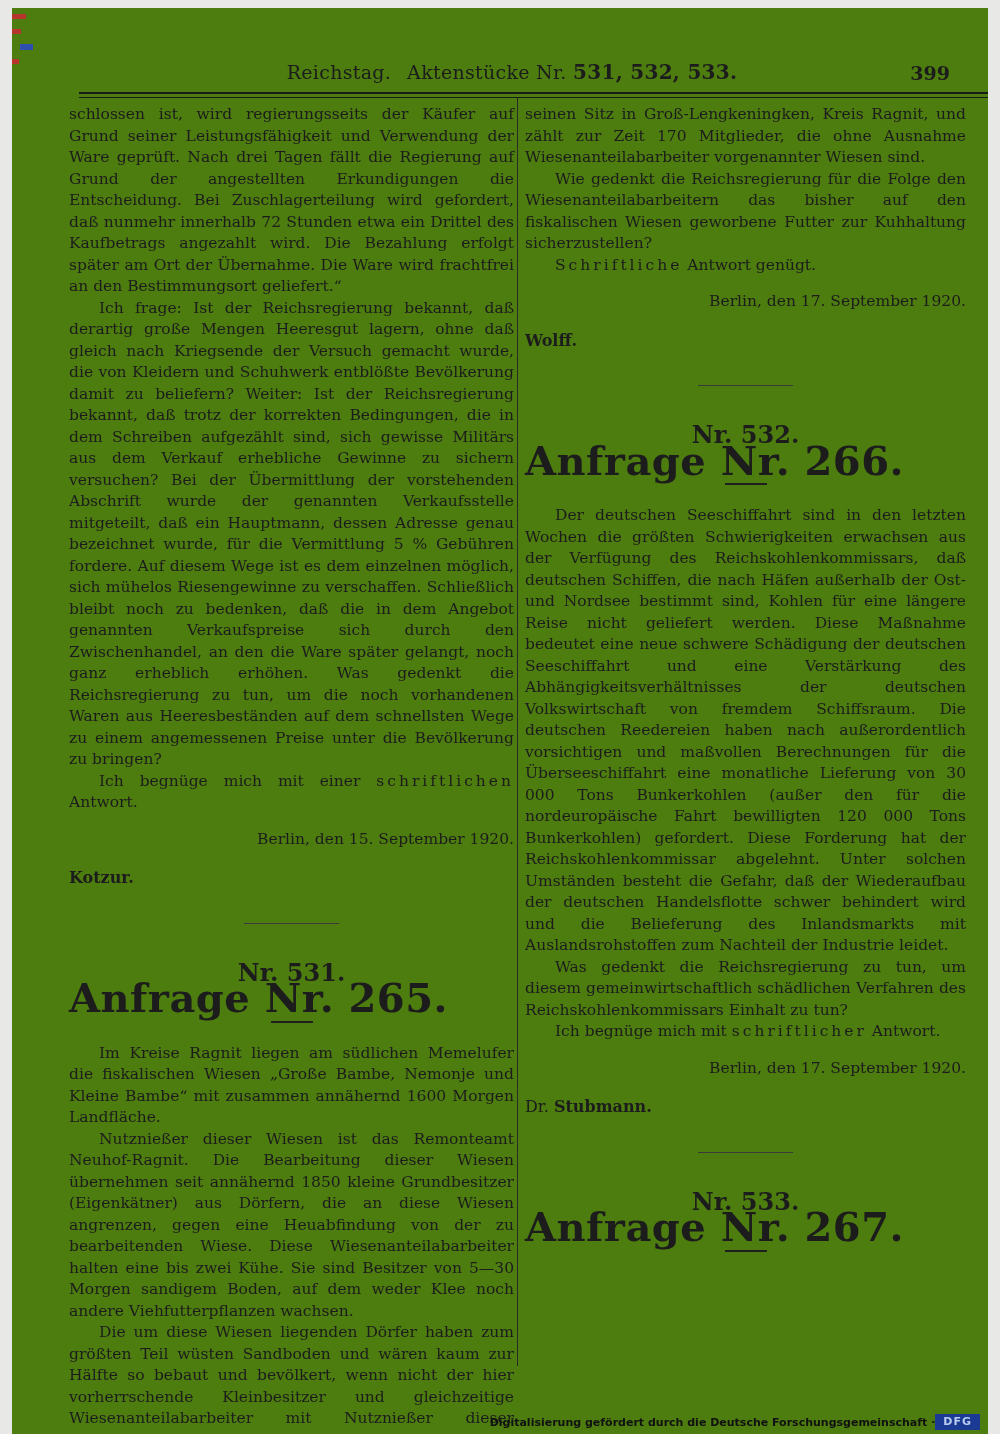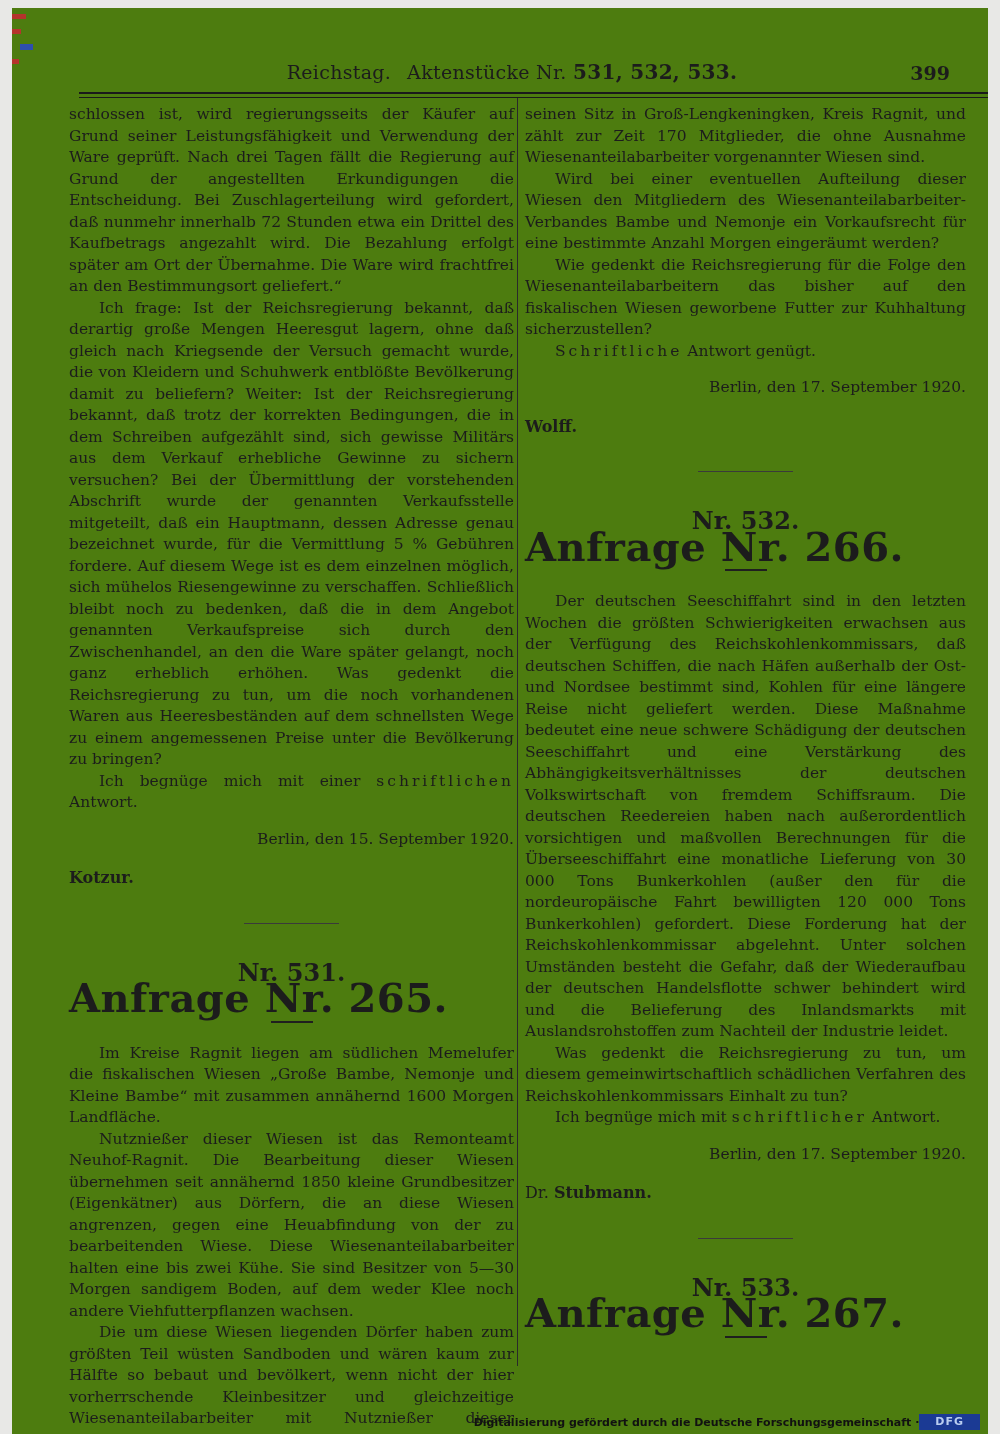--- a/index.html
+++ b/index.html
@@ -55,21 +55,21 @@
   .m4{left:0;top:51px;width:7px;height:5px;}
   
   .footer{
     position:absolute;right:8px;bottom:12px;
     display:flex;align-items:center;gap:0;
     font-family:"DejaVu Sans","Liberation Sans",sans-serif;
     font-size:11px;font-weight:bold;color:#111;text-align:right;
   }
   .dfg-logo{
     background:#1b3a94;color:#b9cdf0;
-    padding:1px 16px 2px;font-size:11px;font-weight:bold;letter-spacing:1px;
+    padding:1px 8px 2px;font-size:11px;font-weight:bold;letter-spacing:1px;
   }
 </style>
 </head>
 <body>
 
 <div class="page">
 
   <div class="scan-mark red m1"></div>
   <div class="scan-mark red m2"></div>
   <div class="scan-mark blue m3"></div>
@@ -94,21 +94,20 @@
     <p class="head-large">Anfrage Nr. 265.</p>
     <div class="head-rule"></div>
     <p class="para">Im Kreise Ragnit liegen am südlichen Memelufer die fiskalischen Wiesen „Große Bambe, Nemonje und Kleine Bambe“ mit zusammen annähernd 1600 Morgen Landfläche.</p>
     <p class="para">Nutznießer dieser Wiesen ist das Remonteamt Neuhof-Ragnit. Die Bearbeitung dieser Wiesen übernehmen seit annähernd 1850 kleine Grundbesitzer (Eigenkätner) aus Dörfern, die an diese Wiesen angrenzen, gegen eine Heuabfindung von der zu bearbeitenden Wiese. Diese Wiesenanteilabarbeiter halten eine bis zwei Kühe. Sie sind Besitzer von 5—30 Morgen sandigem Boden, auf dem weder Klee noch andere Viehfutterpflanzen wachsen.</p>
     <p class="para">Die um diese Wiesen liegenden Dörfer haben zum größten Teil wüsten Sandboden und wären kaum zur Hälfte so bebaut und bevölkert, wenn nicht der hier vorherrschende Kleinbesitzer und gleichzeitige Wiesenanteilabarbeiter mit Nutznießer dieser fiskalischen Wiesen seit Generationen hindurch gewesen wäre. Nur hierdurch ist in dieser Sandgegend die Existenzmöglichkeit des Kleinbesitzers gesichert gewesen.</p>
 
   </div>
 
   <div class="col right">
     <p class="para flush">seinen Sitz in Groß-Lengkeningken, Kreis Ragnit, und zählt zur Zeit 170 Mitglieder, die ohne Ausnahme Wiesenanteilabarbeiter vorgenannter Wiesen sind.</p>
-    <p class="para">Wird bei einer eventuellen Aufteilung dieser Wiesen den Mitgliedern des Wiesenanteilabarbeiter-Verbandes Bambe und Nemonje ein Vorkaufsrecht für eine bestimmte Anzahl Morgen eingeräumt werden?</p>
     <p class="para">Wie gedenkt die Reichsregierung für die Folge den Wiesenanteilabarbeitern das bisher auf den fiskalischen Wiesen geworbene Futter zur Kuhhaltung sicherzustellen?</p>
     <p class="para"><span></span><span class="sperr">Schriftliche</span><span> Antwort genügt.</span></p>
     <p class="dateline">Berlin, den 17. September 1920.</p>
     <p class="signature">Wolff.</p>
     <div class="rule-div"></div>
     <p class="head-small">Nr. 532.</p>
     <p class="head-large">Anfrage Nr. 266.</p>
     <div class="head-rule"></div>
     <p class="para">Der deutschen Seeschiffahrt sind in den letzten Wochen die größten Schwierigkeiten erwachsen aus der Verfügung des Reichskohlenkommissars, daß deutschen Schiffen, die nach Häfen außerhalb der Ost- und Nordsee bestimmt sind, Kohlen für eine längere Reise nicht geliefert werden. Diese Maßnahme bedeutet eine neue schwere Schädigung der deutschen Seeschiffahrt und eine Verstärkung des Abhängigkeitsverhältnisses der deutschen Volkswirtschaft von fremdem Schiffsraum. Die deutschen Reedereien haben nach außerordentlich vorsichtigen und maßvollen Berechnungen für die Überseeschiffahrt eine monatliche Lieferung von 30 000 Tons Bunkerkohlen (außer den für die nordeuropäische Fahrt bewilligten 120 000 Tons Bunkerkohlen) gefordert. Diese Forderung hat der Reichskohlenkommissar abgelehnt. Unter solchen Umständen besteht die Gefahr, daß der Wiederaufbau der deutschen Handelsflotte schwer behindert wird und die Belieferung des Inlandsmarkts mit Auslandsrohstoffen zum Nachteil der Industrie leidet.</p>
     <p class="para">Was gedenkt die Reichsregierung zu tun, um diesem gemeinwirtschaftlich schädlichen Verfahren des Reichskohlenkommissars Einhalt zu tun?</p>

